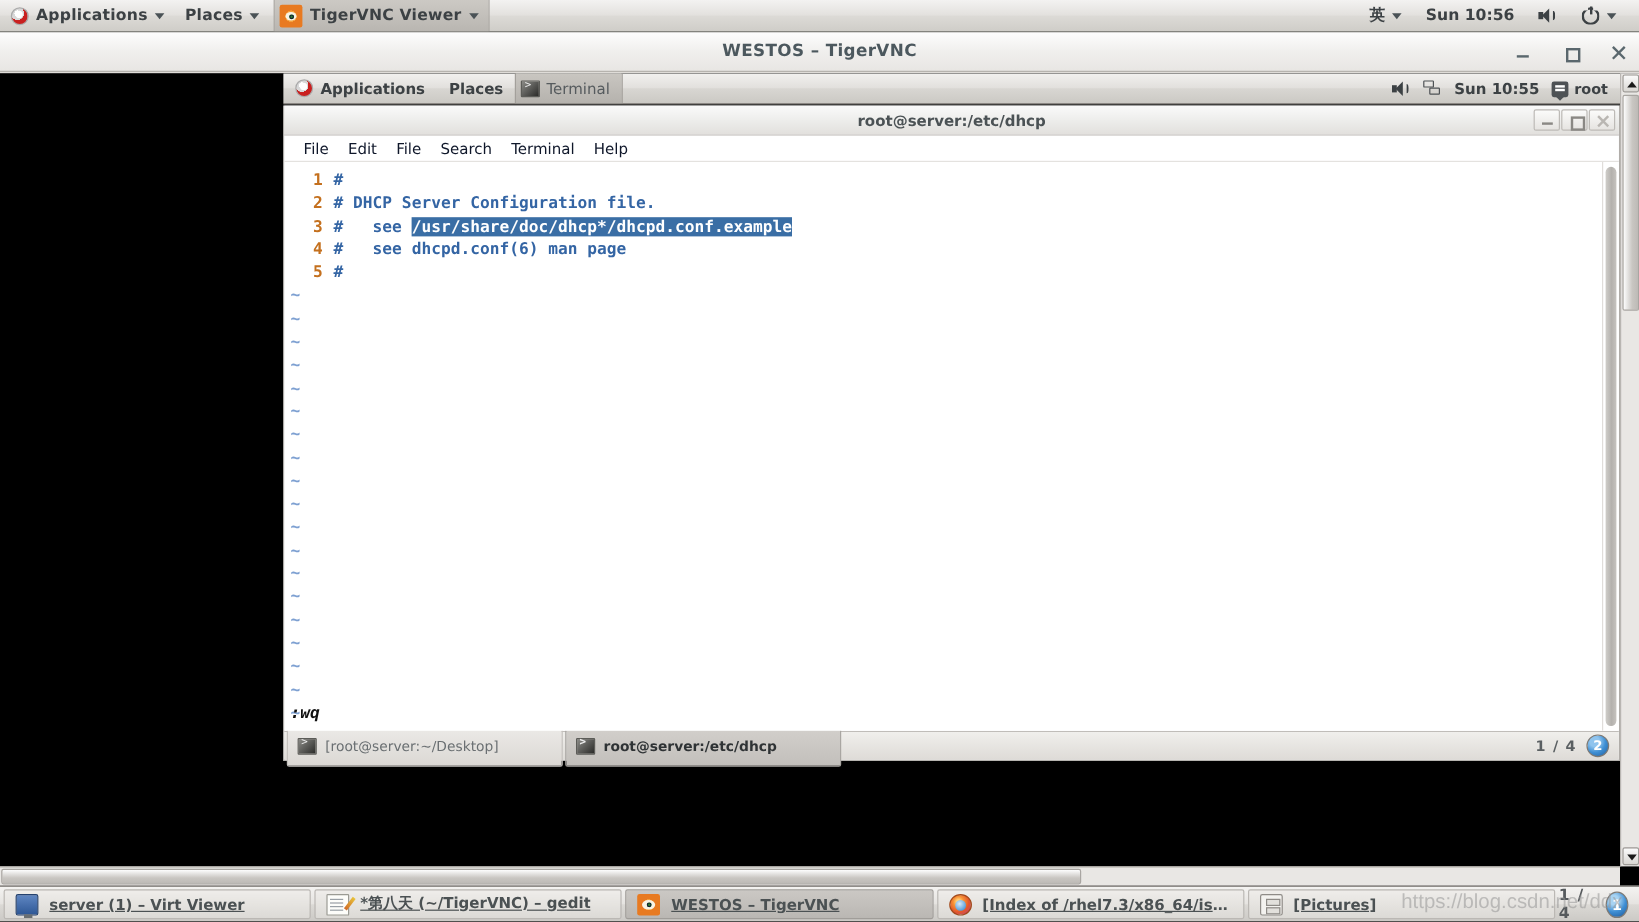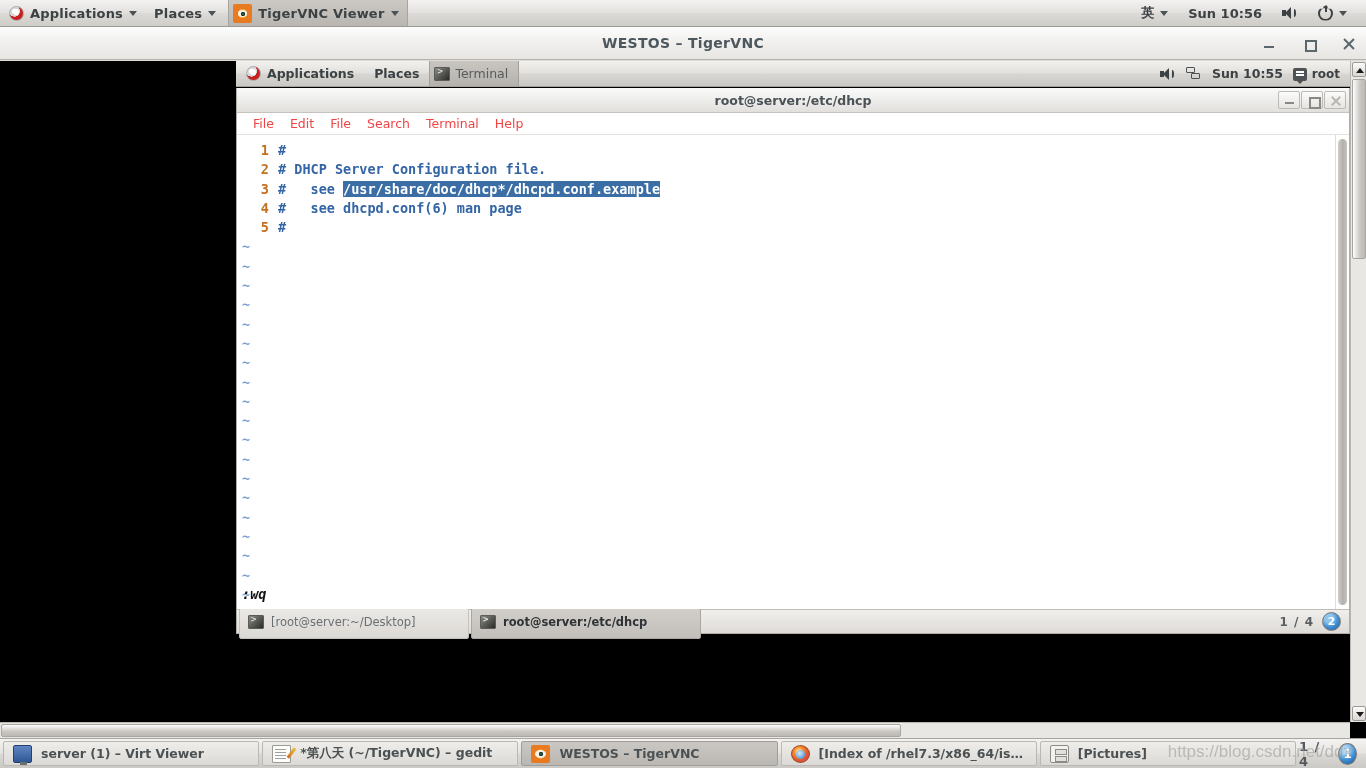--- a/index.html
+++ b/index.html
@@ -170,21 +170,21 @@
   .term-ctl .b.max:after{content:"";position:absolute;left:7px;top:5px;width:8px;height:8px;border:2px solid #8a8884;}
   .term-ctl .b.cls:before,.term-ctl .b.cls:after{content:"";position:absolute;left:5px;top:8px;width:12px;height:2px;background:#b9b6b2;}
   .term-ctl .b.cls:before{transform:rotate(45deg);}
   .term-ctl .b.cls:after{transform:rotate(-45deg);}
 
   .term-menubar{
     height:22px; background:#ffffff;
     display:flex; align-items:center; gap:0px; padding-left:8px;
     border-bottom:1px solid #e4e2df;
   }
-  .term-menubar .mi{font-size:12.5px;color:#ef4444;padding:2px 8px;}
+  .term-menubar .mi{font-size:12.5px;color:#0f172a;padding:2px 8px;}
 
   .term-body{
     position:relative; flex:1;
     background:#ffffff;
     display:flex;
     overflow:hidden;
   }
   .vim-area{
     flex:1; position:relative;
     font-family:"DejaVu Sans Mono","Liberation Mono",monospace;
@@ -244,21 +244,21 @@
     position:absolute;left:0;bottom:0;width:1366px;height:30px;
     background: linear-gradient(to bottom,#f4f3f1 0%, #e6e4e1 48%, #dbd9d5 52%, #cbc9c5 100%);
     border-top:1px solid #a8a5a0;
     display:flex;align-items:center;gap:3px;padding:0 3px;
   }
   .bp-btn{
     display:flex;align-items:center;gap:9px;height:25px;padding:0 9px;
     font-size:12.5px;color:#4b5153;font-weight:bold;
     background:linear-gradient(to bottom,#efedea,#dcdad6);
     border:1px solid #bbb8b4;border-radius:2px;
-    width:292px;overflow:hidden;white-space:nowrap;text-overflow:ellipsis;
+    width:292px;overflow:hidden;white-space:nowrap;text-overflow:ellipsis;text-decoration:underline;
   }
   .bp-btn.active{
     background:linear-gradient(to bottom,#cbc8c4,#bab7b3);
     border:1px solid #a09d99;
   }
   .bp-btn .lbl{overflow:hidden;text-overflow:ellipsis;}
   .bp-right{margin-left:auto;display:flex;align-items:center;gap:8px;padding-right:6px;}
   .bp-count{font-size:13px;font-weight:bold;color:#55595c;letter-spacing:1px;}
   .bp-badge{
     width:22px;height:22px;border-radius:50%;

